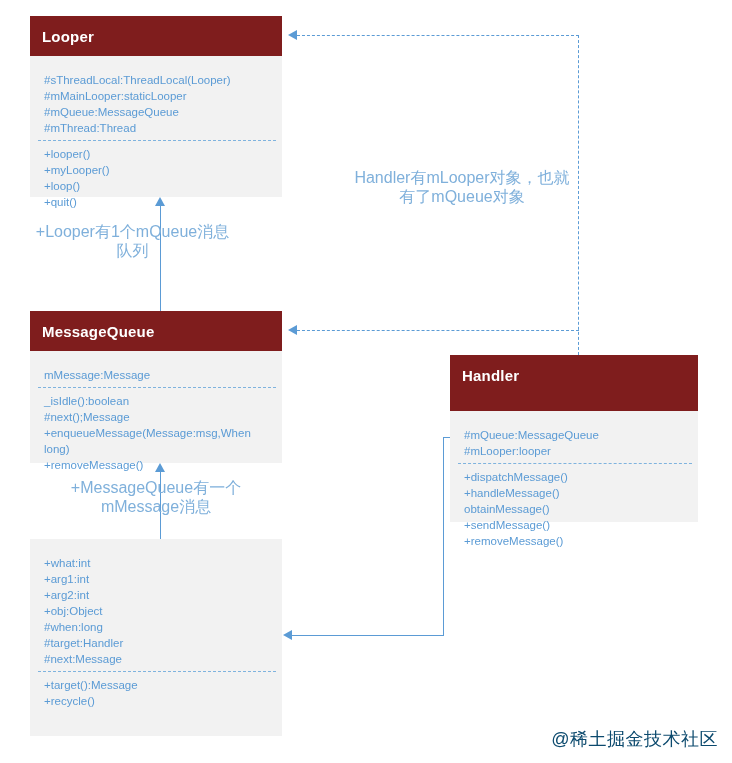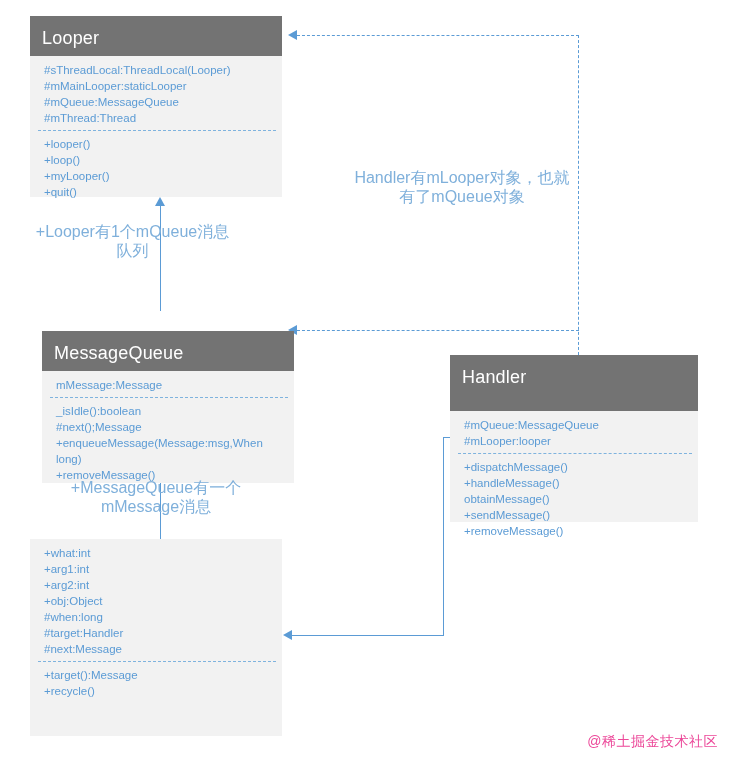--- a/index.html
+++ b/index.html
@@ -13,51 +13,52 @@
   }
   #canvas{position:absolute;left:0;top:0;width:732px;height:763px;}
 
   
   .uml-class{
     position:absolute;
     background:#f2f2f2;
     box-sizing:border-box;
   }
   .uml-header{
-    background:#737373;
+    background:#7f1d1d;
     color:#ffffff;
-    font-size:18px;
+    font-size:15px;
     line-height:1;
     padding:13px 0 0 12px;
     box-sizing:border-box;
     letter-spacing:.2px;
+    font-weight:bold;
   }
   .uml-section{
-    padding:6px 10px 6px 14px;
+    padding:16px 10px 6px 14px;
     box-sizing:border-box;
   }
   .uml-section.attrs{padding-bottom:4px;}
   .uml-section.ops{padding-top:5px;}
   .uml-row{
     color:#5b9bd5;
     font-size:11.5px;
     line-height:16px;
     white-space:normal;
   }
   .uml-divider{
     border-top:1px dashed #7fb3de;
     margin:0 6px 0 8px;
     height:0;
     font-size:0;
   }
 
   
   #looper-class{left:30px;top:16px;width:252px;height:181px;}
   #looper-class .uml-header{height:40px;}
-  #messagequeue-class{left:42px;top:311px;width:252px;height:152px;margin-top:20px;}
+  #messagequeue-class{left:30px;top:311px;width:252px;height:152px;}
   #messagequeue-class .uml-header{height:40px;}
   #message-class{left:30px;top:539px;width:252px;height:197px;}
   #message-class .uml-header{height:40px;}
   #handler-class{left:450px;top:355px;width:248px;height:167px;}
   #handler-class .uml-header{height:56px;}
 
   
   .conn{position:absolute;}
   .solid-v{border-left:1.3px solid #5b9bd5;}
   .solid-h{border-top:1.3px solid #5b9bd5;}
@@ -88,22 +89,22 @@
   }
   #anno-looper-queue{left:30px;top:222px;width:205px;}
   #anno-handler-looper{left:352px;top:168px;width:220px;}
   #anno-queue-message{left:45px;top:478px;width:222px;}
 
   
   #watermark{
     position:absolute;
     right:14px;
     bottom:12px;
-    color:#ec4899;
-    font-size:14px;
+    color:#0c4a6e;
+    font-size:18px;
     letter-spacing:.5px;
   }
 </style>
 </head>
 <body>
 
 <div id="canvas">
 
   <div class="conn solid-v" style="left:160px;top:206px;height:105px;"></div>
   <div class="arrowhead arrow-up" style="left:155px;top:197px;"></div>
@@ -127,22 +128,22 @@
     <div class="uml-header">Looper</div>
     <div class="uml-section attrs">
       <div class="uml-row">#sThreadLocal:ThreadLocal(Looper)</div>
       <div class="uml-row">#mMainLooper:staticLooper</div>
       <div class="uml-row">#mQueue:MessageQueue</div>
       <div class="uml-row">#mThread:Thread</div>
     </div>
     <div class="uml-divider"></div>
     <div class="uml-section ops">
       <div class="uml-row">+looper()</div>
+      <div class="uml-row">+myLooper()</div>
       <div class="uml-row">+loop()</div>
-      <div class="uml-row">+myLooper()</div>
       <div class="uml-row">+quit()</div>
     </div>
   </div>
 
   <div class="uml-class" id="messagequeue-class">
     <div class="uml-header">MessageQueue</div>
     <div class="uml-section attrs">
       <div class="uml-row">mMessage:Message</div>
     </div>
     <div class="uml-divider"></div>

